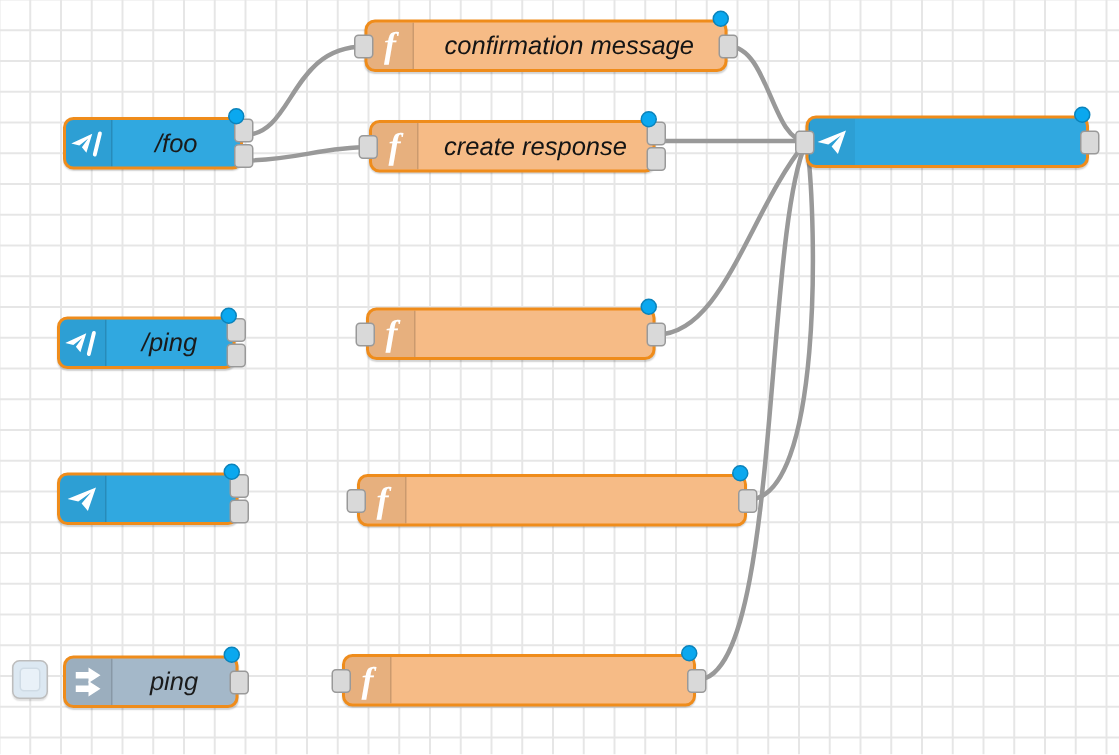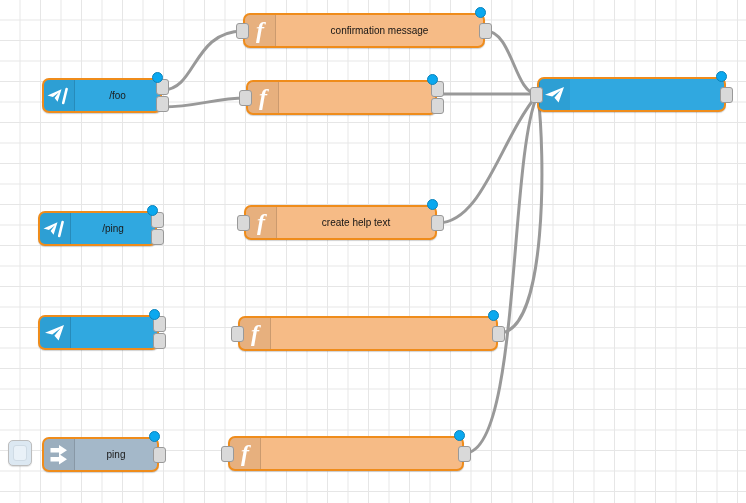--- a/index.html
+++ b/index.html
@@ -56,21 +56,22 @@
   .node-icon.right {
     border-right: none;
     border-left: 1px solid rgba(0,0,0,0.12);
   }
 
   .node-label {
     flex: 1 1 auto;
     display: flex;
     align-items: center;
     justify-content: center;
-    font-size: 10px;
+    font-size: 17px;
+    font-style: italic;
     color: #1a1a1a;
     white-space: nowrap;
     padding: 0 6px;
   }
   .node.orange .node-label { color: #141414; }
 
   .port {
     position: absolute;
     width: 13px;
     height: 16px;
@@ -148,20 +149,21 @@
       </div>
       <div class="port" style="left: 156px; top: 78.5px;"></div>
       <div class="port" style="left: 156px; top: 95.5px;"></div>
       <div class="status-dot" style="left: 152px; top: 72px;"></div>
       <div class="node orange" style="left: 246px; top: 80px; width: 191px; height: 35px;">
         <div class="node-icon">
           <svg class="glyph" width="22" height="26" viewBox="0 0 22 26">
             <text x="11" y="20" text-anchor="middle" font-family="Liberation Serif, serif" font-size="24" font-style="italic" font-weight="bold" fill="#ffffff">f</text>
           </svg>
         </div>
+        <div class="node-label">create response</div>
       </div>
       <div class="port" style="left: 239px; top: 89.5px;"></div>
       <div class="port" style="left: 431px; top: 80.5px;"></div>
       <div class="port" style="left: 431px; top: 97.5px;"></div>
       <div class="status-dot" style="left: 427px; top: 74px;"></div>
       <div class="node blue" style="left: 537px; top: 77px; width: 189px; height: 35px;">
         <div class="node-icon right">
           <svg class="glyph" width="24" height="20" viewBox="0 0 24 20">
             <path d="M2.0 9.7 L21.0 2.0 L15.6 17.6 L11.4 12.7 L17.6 5.3 L9.2 11.4 Z" fill="#ffffff"></path>
           </svg>
@@ -181,21 +183,20 @@
       </div>
       <div class="port" style="left: 151px; top: 211.5px;"></div>
       <div class="port" style="left: 151px; top: 228.5px;"></div>
       <div class="status-dot" style="left: 147px; top: 205px;"></div>
       <div class="node orange" style="left: 244px; top: 205px; width: 193px; height: 35px;">
         <div class="node-icon">
           <svg class="glyph" width="22" height="26" viewBox="0 0 22 26">
             <text x="11" y="20" text-anchor="middle" font-family="Liberation Serif, serif" font-size="24" font-style="italic" font-weight="bold" fill="#ffffff">f</text>
           </svg>
         </div>
-        <div class="node-label">create help text</div>
       </div>
       <div class="port" style="left: 237px; top: 214.5px;"></div>
       <div class="port" style="left: 431px; top: 214.5px;"></div>
       <div class="status-dot" style="left: 427px; top: 199px;"></div>
       <div class="node blue" style="left: 38px; top: 315px; width: 121px; height: 35px;">
         <div class="node-icon">
           <svg class="glyph" width="24" height="20" viewBox="0 0 24 20">
             <path d="M2.0 9.7 L21.0 2.0 L15.6 17.6 L11.4 12.7 L17.6 5.3 L9.2 11.4 Z" fill="#ffffff"></path>
           </svg>
         </div>

